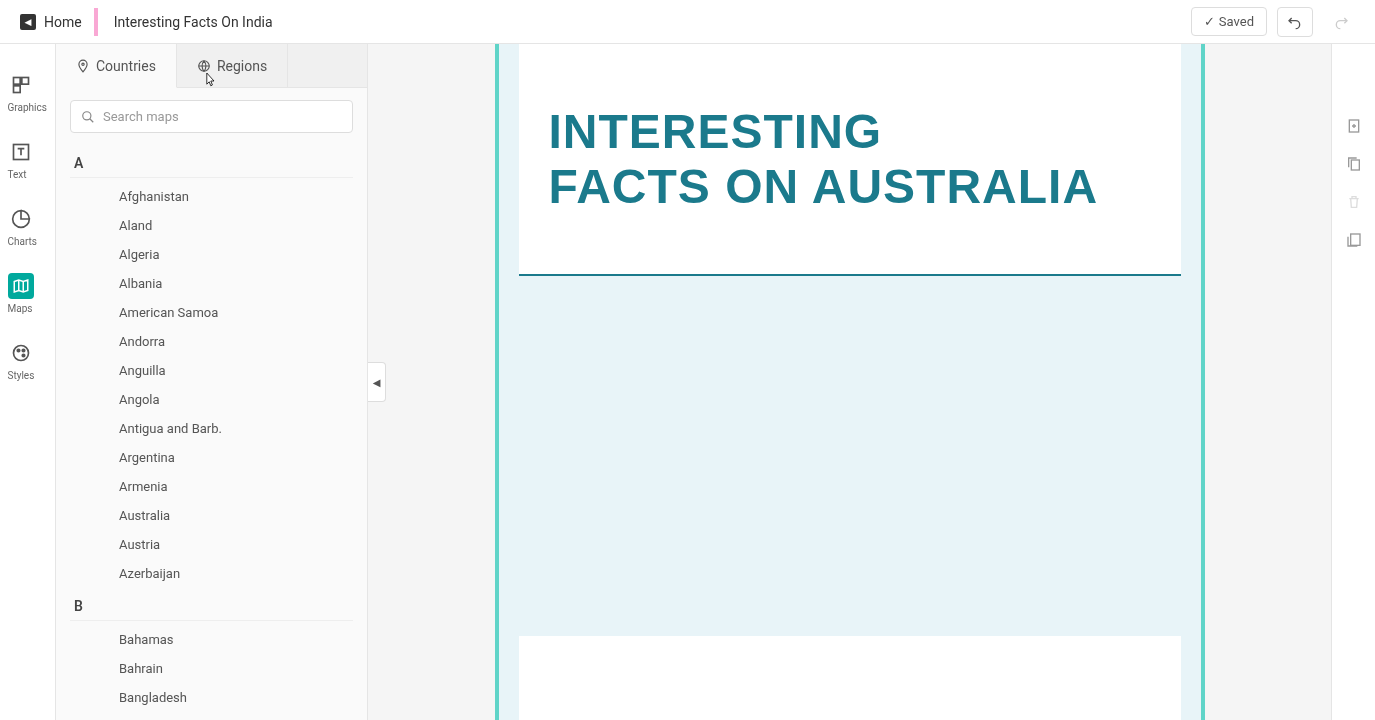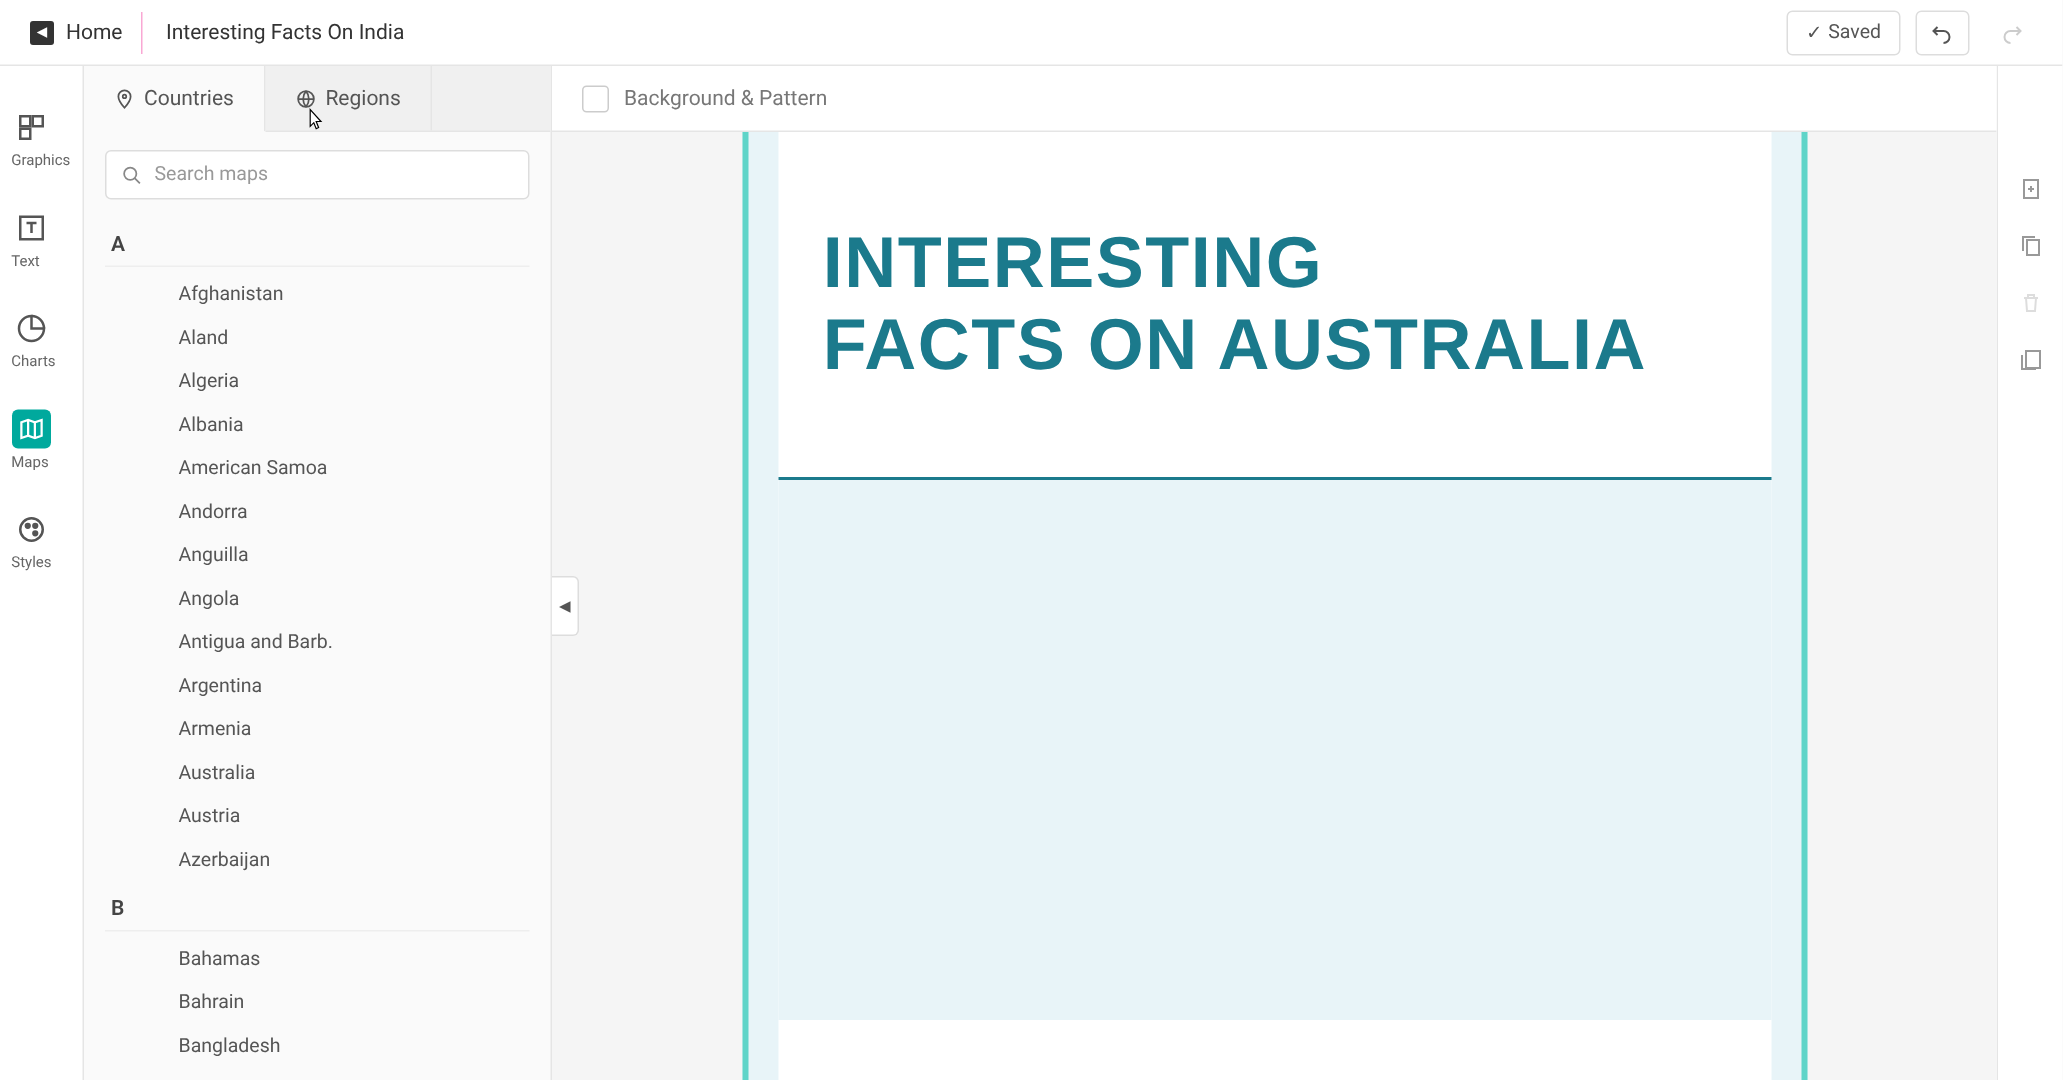--- a/index.html
+++ b/index.html
@@ -19,21 +19,21 @@
       display: flex;
       align-items: center;
       border-bottom: 1px solid #e5e5e5;
       padding: 0 8px;
     }
     .home-button {
       display: flex;
       align-items: center;
       gap: 8px;
       padding: 6px 12px;
-      border-right: 1px solid #f9a8d4;
+      border-right: 4px solid #f9a8d4;
       cursor: pointer;
       color: #333;
       font-size: 14px;
     }
     .home-icon {
       width: 16px;
       height: 16px;
       background: #333;
       border-radius: 2px;
       display: flex;
@@ -442,24 +442,20 @@
         <div class="country-item">Austria</div>
         <div class="country-item">Azerbaijan</div>
         <div class="section-header">B</div>
         <div class="country-item">Bahamas</div>
         <div class="country-item">Bahrain</div>
         <div class="country-item">Bangladesh</div>
       </div>
   </div>
 
   <div class="canvas-area">
-    <div class="canvas-top-bar">
-      <div class="bg-checkbox"></div>
-      <span class="bg-label">Background &amp; Pattern</span>
-    </div>
     <div class="canvas-viewport">
       <div class="collapse-handle">◀</div>
       <div class="canvas-page">
         <div class="canvas-inner">
           <div class="title-block">
             <div class="title-text">INTERESTING</div>
             <div class="title-text">FACTS ON AUSTRALIA</div>
           </div>
           <div class="body-block"></div>
         </div>

